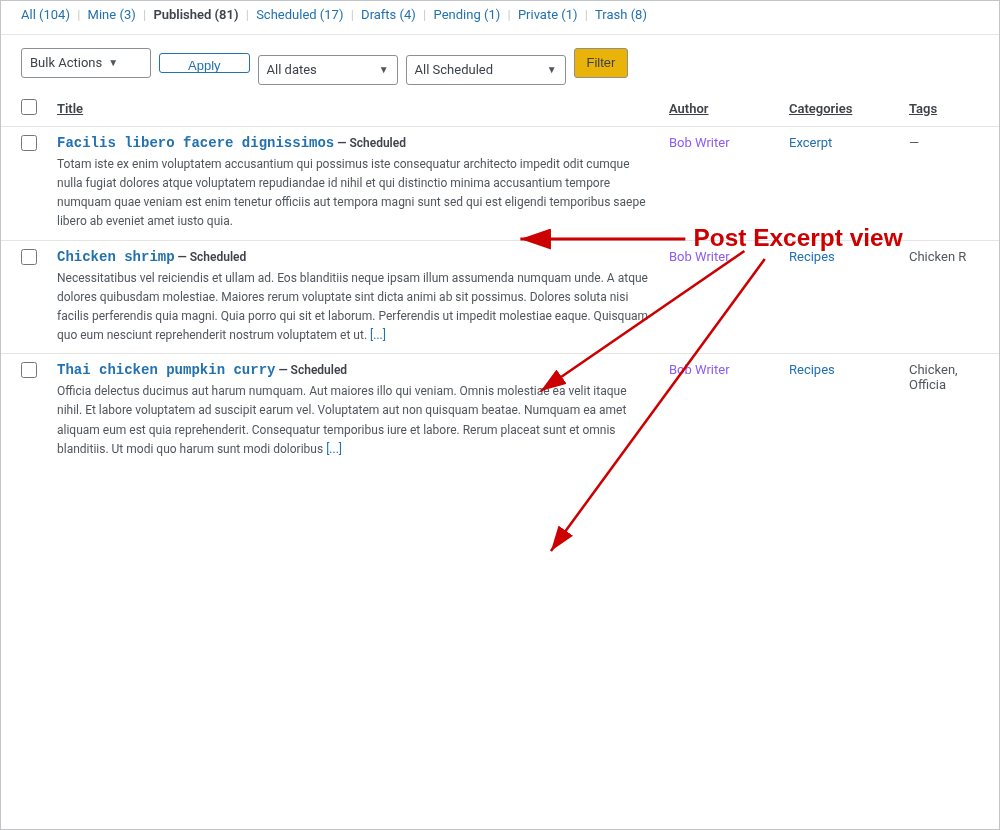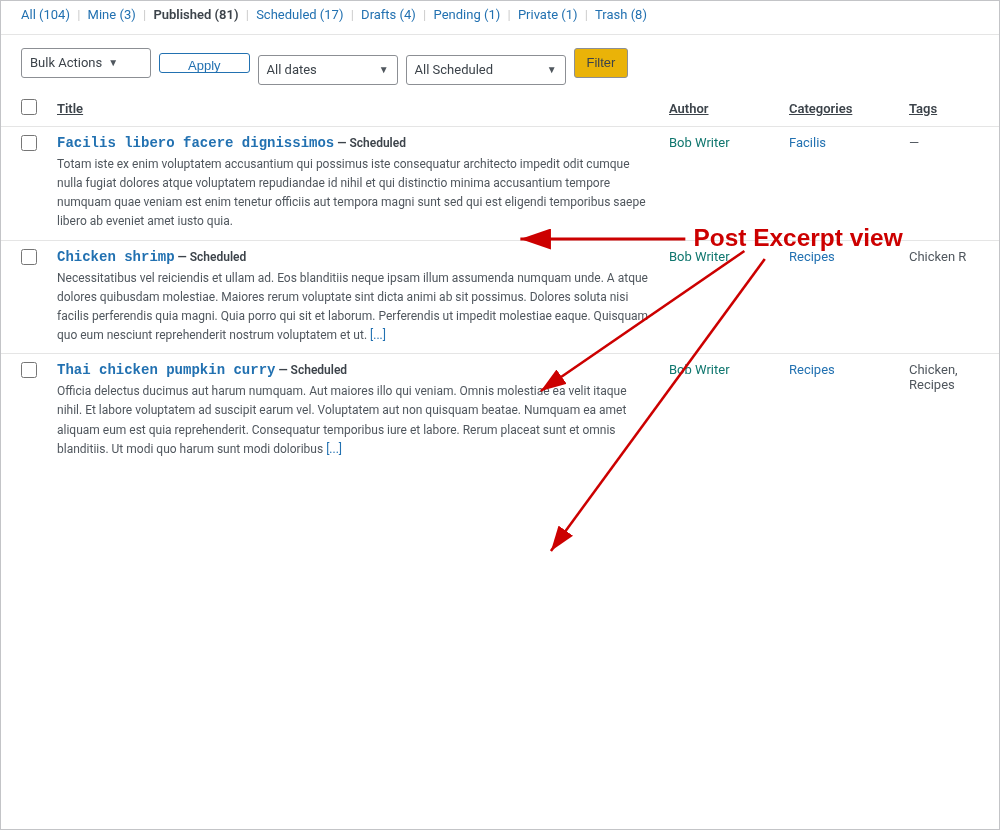--- a/index.html
+++ b/index.html
@@ -162,21 +162,21 @@
       font-size: 12px;
     }
     .post-excerpt {
       color: #50575e;
       font-size: 12px;
       line-height: 1.6;
       margin-top: 4px;
     }
     .post-excerpt a { color: #2271b1; text-decoration: none; }
 
-    .author-link { color: #0f766e; text-decoration: none; }
+    .author-link { color: #8b5cf6; text-decoration: none; }
     .category-link { color: #2271b1; text-decoration: none; }
 
     input[type="checkbox"] {
       width: 16px;
       height: 16px;
       cursor: pointer;
     }
 
     .table-wrap {
       position: relative;
@@ -251,42 +251,42 @@
         </tr>
       </thead>
       <tbody id="posts-tbody">
       <tr>
             <td class="check-col"><input type="checkbox" style=""></td>
             <td>
               <div><a href="#" class="post-title">Facilis libero facere dignissimos</a><span class="post-status"> — Scheduled</span></div>
               <div class="post-excerpt">Totam iste ex enim voluptatem accusantium qui possimus iste consequatur architecto impedit odit cumque nulla fugiat dolores atque voluptatem repudiandae id nihil et qui distinctio minima accusantium tempore numquam quae veniam est enim tenetur officiis aut tempora magni sunt sed qui est eligendi temporibus saepe libero ab eveniet amet iusto quia.</div>
             </td>
             <td><a href="#" class="author-link">Bob Writer</a></td>
-            <td><a href="#" class="category-link">Facilis</a></td>
+            <td><a href="#" class="category-link">Excerpt</a></td>
             <td class="dash">—</td>
           </tr>
           <tr>
             <td class="check-col"><input type="checkbox" style=""></td>
             <td>
               <div><a href="#" class="post-title">Chicken shrimp</a><span class="post-status"> — Scheduled</span></div>
               <div class="post-excerpt">Necessitatibus vel reiciendis et ullam ad. Eos blanditiis neque ipsam illum assumenda numquam unde. A atque dolores quibusdam molestiae. Maiores rerum voluptate sint dicta animi ab sit possimus. Dolores soluta nisi facilis perferendis quia magni. Quia porro qui sit et laborum. Perferendis ut impedit molestiae eaque. Quisquam quo eum nesciunt reprehenderit nostrum voluptatem et ut. <a href="#">[...]</a></div>
             </td>
             <td><a href="#" class="author-link">Bob Writer</a></td>
             <td><a href="#" class="category-link">Recipes</a></td>
             <td class="dash">Chicken R</td>
           </tr>
           <tr>
             <td class="check-col"><input type="checkbox" style=""></td>
             <td>
               <div><a href="#" class="post-title">Thai chicken pumpkin curry</a><span class="post-status"> — Scheduled</span></div>
               <div class="post-excerpt">Officia delectus ducimus aut harum numquam. Aut maiores illo qui veniam. Omnis molestiae ea velit itaque nihil. Et labore voluptatem ad suscipit earum vel. Voluptatem aut non quisquam beatae. Numquam ea amet aliquam eum est quia reprehenderit. Consequatur temporibus iure et labore. Rerum placeat sunt et omnis blanditiis. Ut modi quo harum sunt modi doloribus <a href="#">[...]</a></div>
             </td>
             <td><a href="#" class="author-link">Bob Writer</a></td>
             <td><a href="#" class="category-link">Recipes</a></td>
-            <td class="dash">Chicken, Recipes</td>
+            <td class="dash">Chicken, Officia</td>
           </tr>
         </tbody>
     </table>
 
     <svg class="svg-overlay" viewBox="0 0 980 620" preserveAspectRatio="none" style="position:absolute;top:0;left:0;width:100%;height:620px;pointer-events:none;z-index:10;">
 
       <defs>
         <marker id="arrowhead1" markerWidth="10" markerHeight="7" refX="10" refY="3.5" orient="auto">
           <polygon points="0 0, 10 3.5, 0 7" fill="#cc0000"></polygon>
         </marker>

